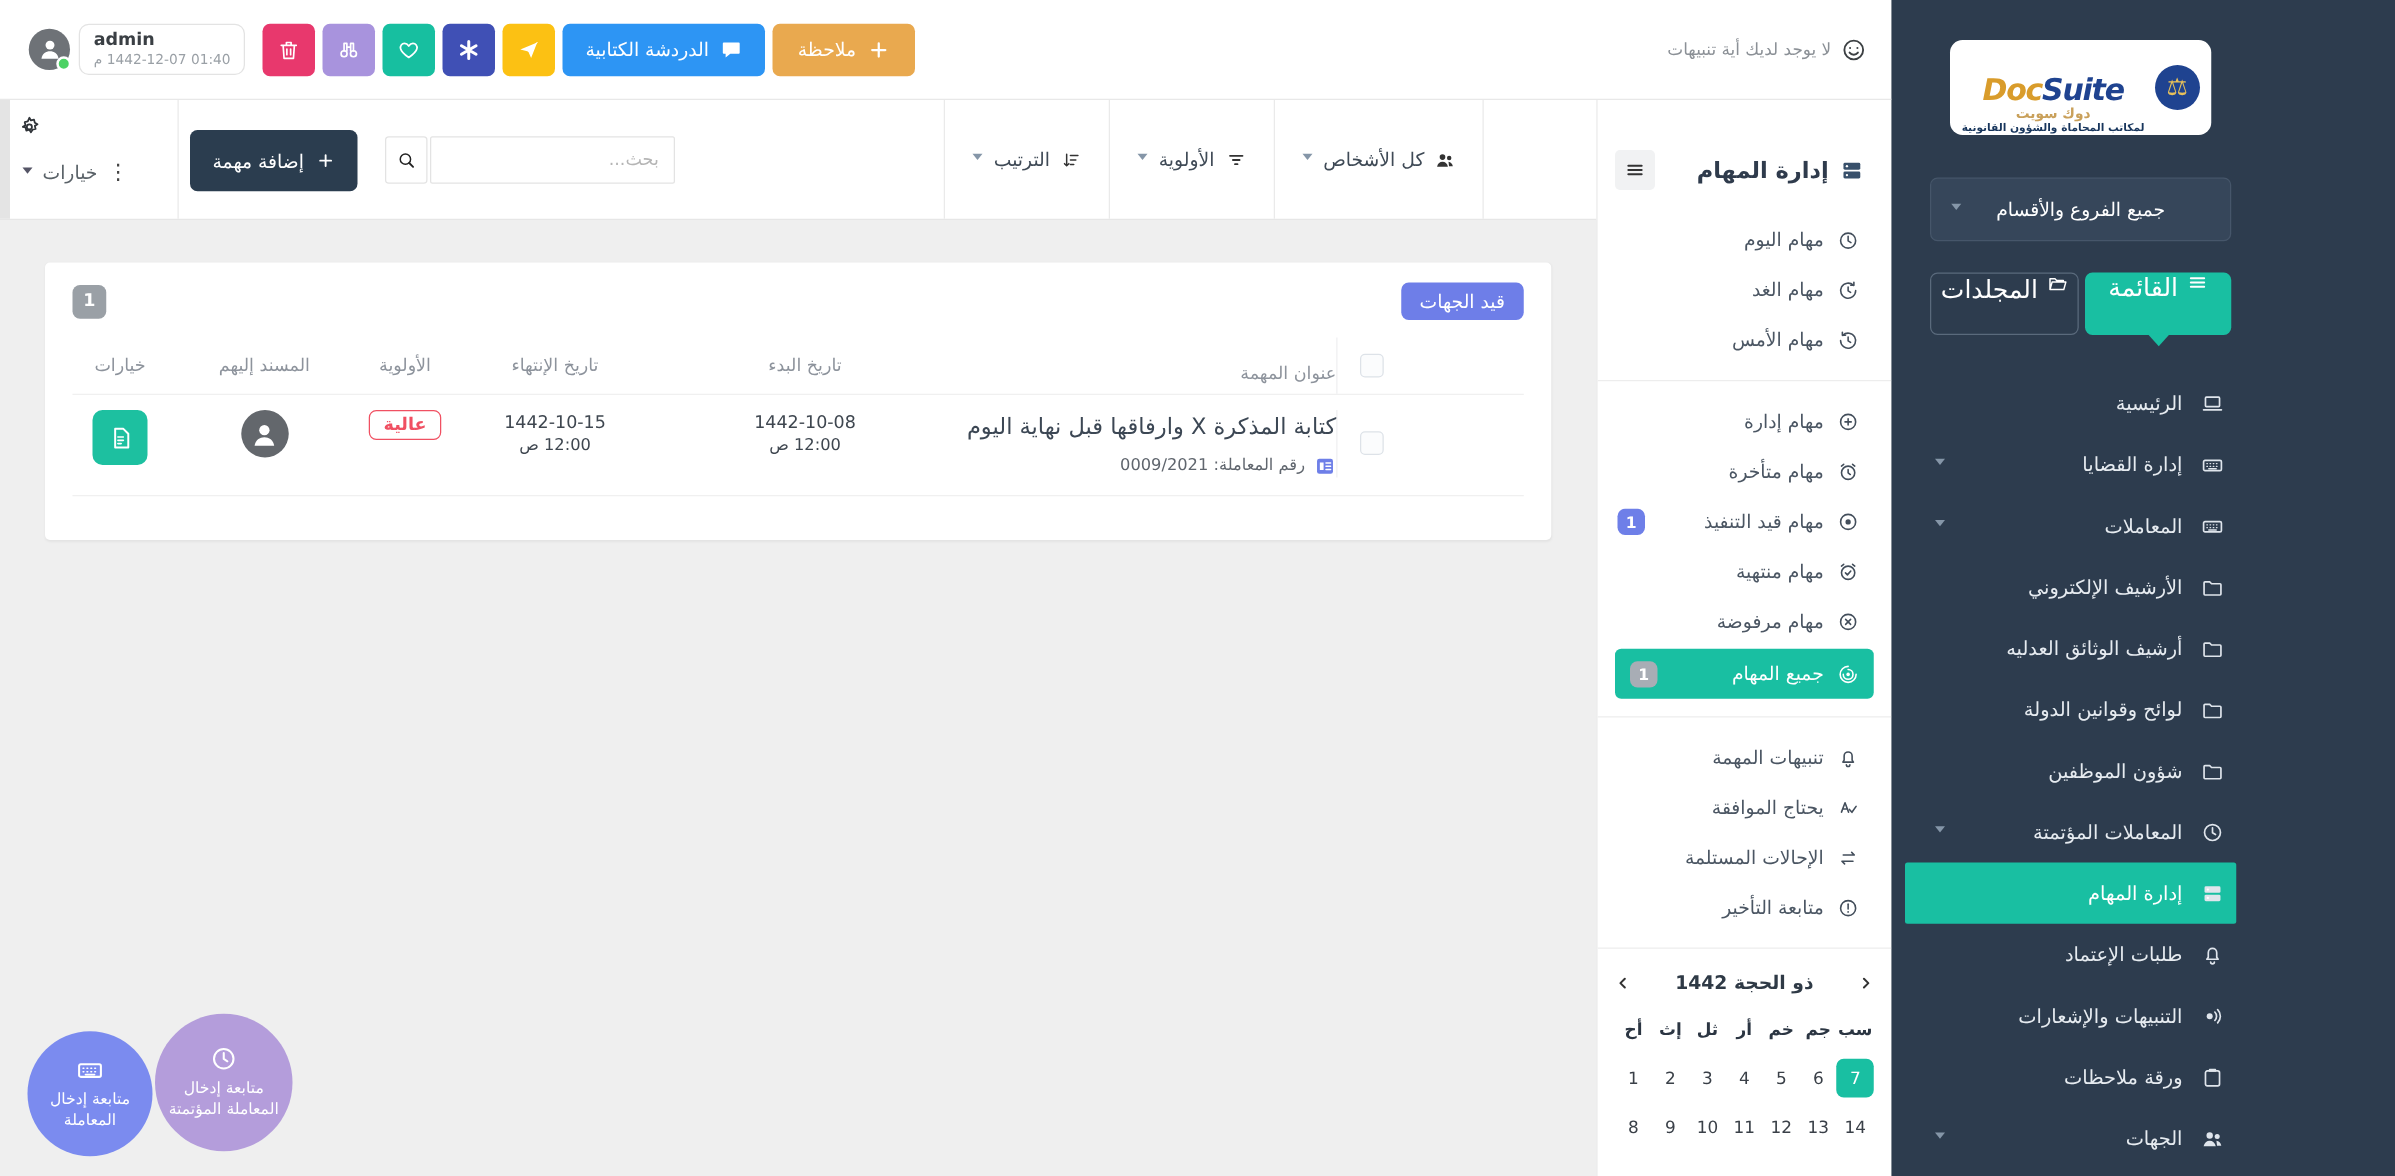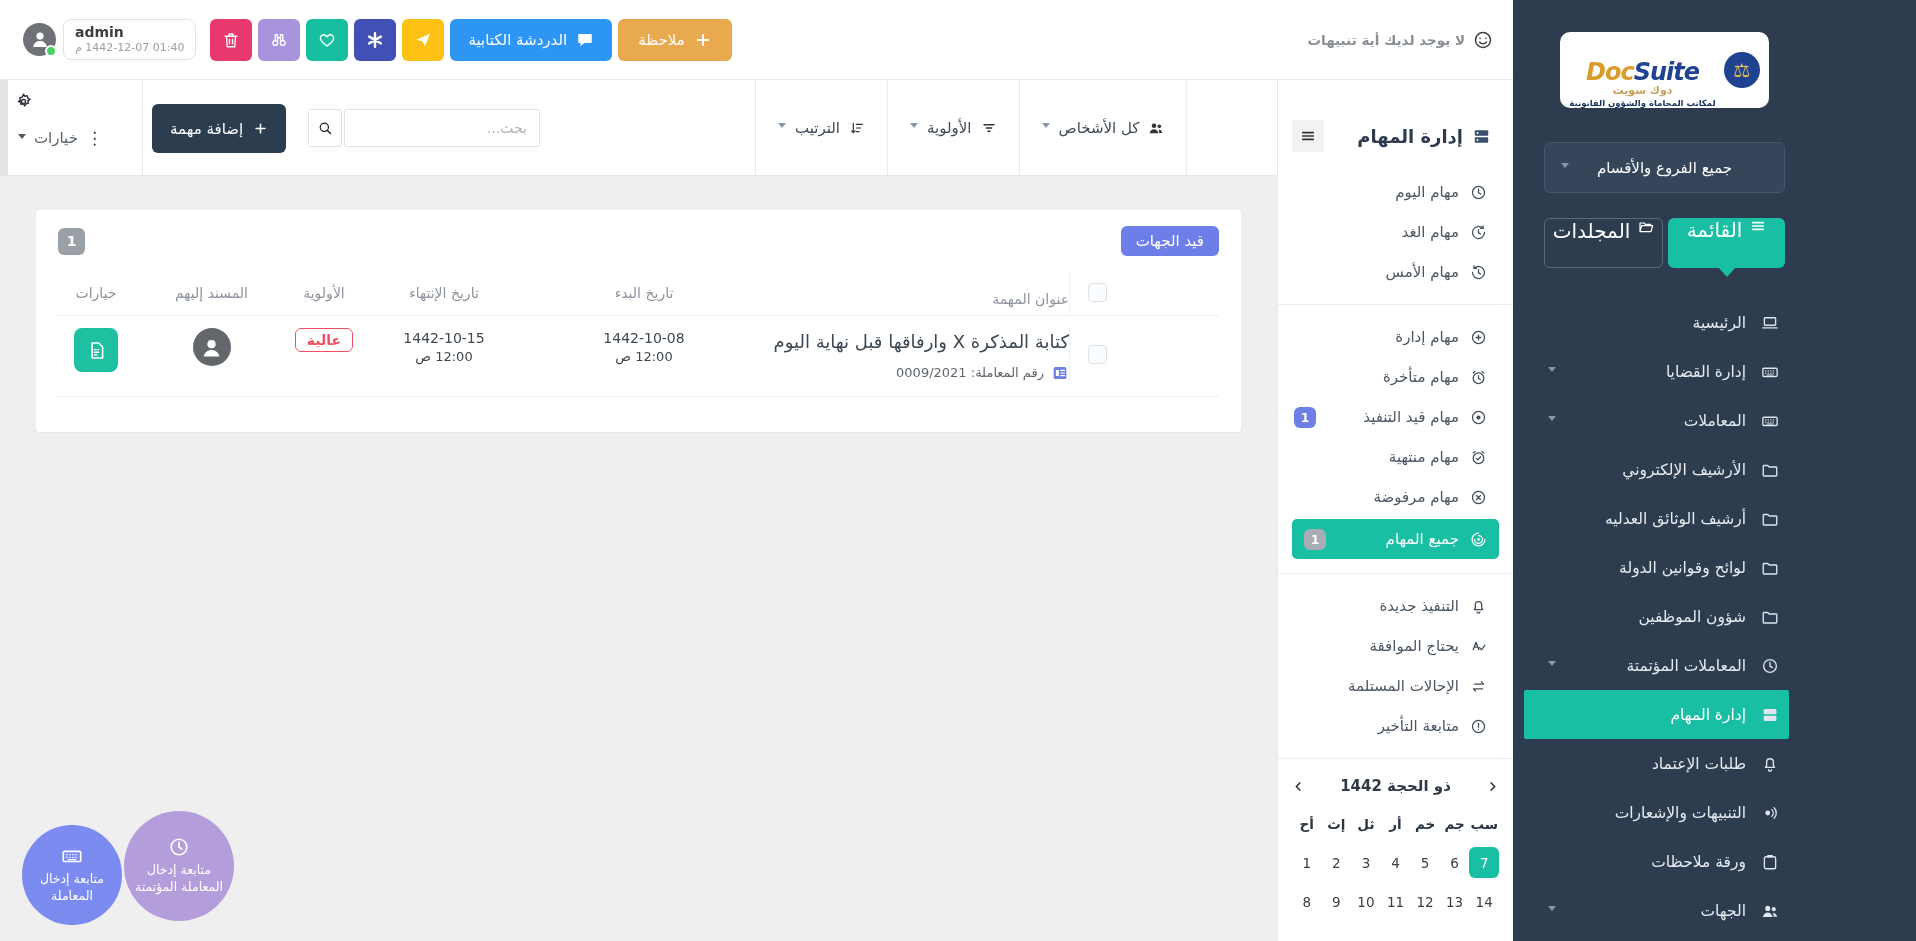--- a/index.html
+++ b/index.html
@@ -30,21 +30,21 @@
   .sbtn-folders{border:1px solid #5a6a7c;background:transparent;}
   .nav{margin-top:30px;}
   .nav-item{height:49px;display:flex;align-items:center;font-size:15.5px;color:#e6ebf0;padding:0 10px 0 8px;cursor:pointer;}
   .nav-item .ic{font-size:18px;color:#dfe5ec;margin-left:15px;}
   .nav-item .sp{flex:1;}
   .nav-item.active{background:#19bfa2;color:#fff;margin-left:-16px;padding-left:24px;border-radius:2px;}
 
   
   .wrap{flex:1;display:flex;flex-direction:column;min-width:0;}
   .topbar{height:80px;background:#fff;border-bottom:1px solid #e8e8e8;display:flex;align-items:center;padding:0 20px 0 23px;gap:6px;flex-shrink:0;}
-  .notif{display:flex;align-items:center;gap:8px;color:#8b9096;font-size:13.5px;font-weight:bold;}
+  .notif{display:flex;align-items:center;gap:8px;color:#8b9096;font-size:13.5px;}
   .notif .ic{font-size:20px;color:#3c4043;}
   .topsp{flex:1;}
   .tb-btn{height:42px;border-radius:6px;border:none;color:#fff;display:flex;align-items:center;justify-content:center;gap:9px;font-size:15px;cursor:pointer;font-family:inherit;}
   .tb-sq{width:42px;}
   .tb-note{padding:0 20px;background:#e9a94f;}
   .tb-chat{padding:0 18px;background:#2d95f4;}
   .tb-btn .ic{font-size:18px;}
   .userchip{display:flex;align-items:center;gap:7px;margin-right:8px;}
   .chipbox{border:1px solid #e3e3e3;border-radius:8px;padding:4px 11px;text-align:left;min-width:108px;}
   .chipbox .nm{font-size:14px;color:#3a3f44;font-weight:600;line-height:1.25;}
@@ -527,21 +527,21 @@
           </div>
         <div class="pdiv"></div>
         <div class="pmenu">
             <div class="pitem">
               <span class="ic" data-icon="bell">
                 <svg viewBox="0 0 24 24" fill="none" stroke="currentColor" stroke-width="1.8" stroke-linecap="round" stroke-linejoin="round">
                   <path d="M6 16.5l1.5-2.2V9.5a4.5 4.5 0 0 1 9 0v4.8l1.5 2.2H6z"></path>
                   <path d="M10 19.5a2 2 0 0 0 4 0"></path>
                 </svg>
               </span>
-              <span>التنفيذ جديدة</span>
+              <span>تنبيهات المهمة</span>
               <span class="sp"></span>
             </div>
             <div class="pitem">
               <span class="ic" data-icon="approve">
                 <svg viewBox="0 0 24 24" fill="none" stroke="currentColor" stroke-width="1.8" stroke-linecap="round" stroke-linejoin="round">
                   <path d="M4.5 16.5L8.5 6l4 10.5M5.8 13h5.4"></path>
                   <path d="M13.5 13.5l2.8 3.2L21 10"></path>
                 </svg>
               </span>
               <span>يحتاج الموافقة</span>

